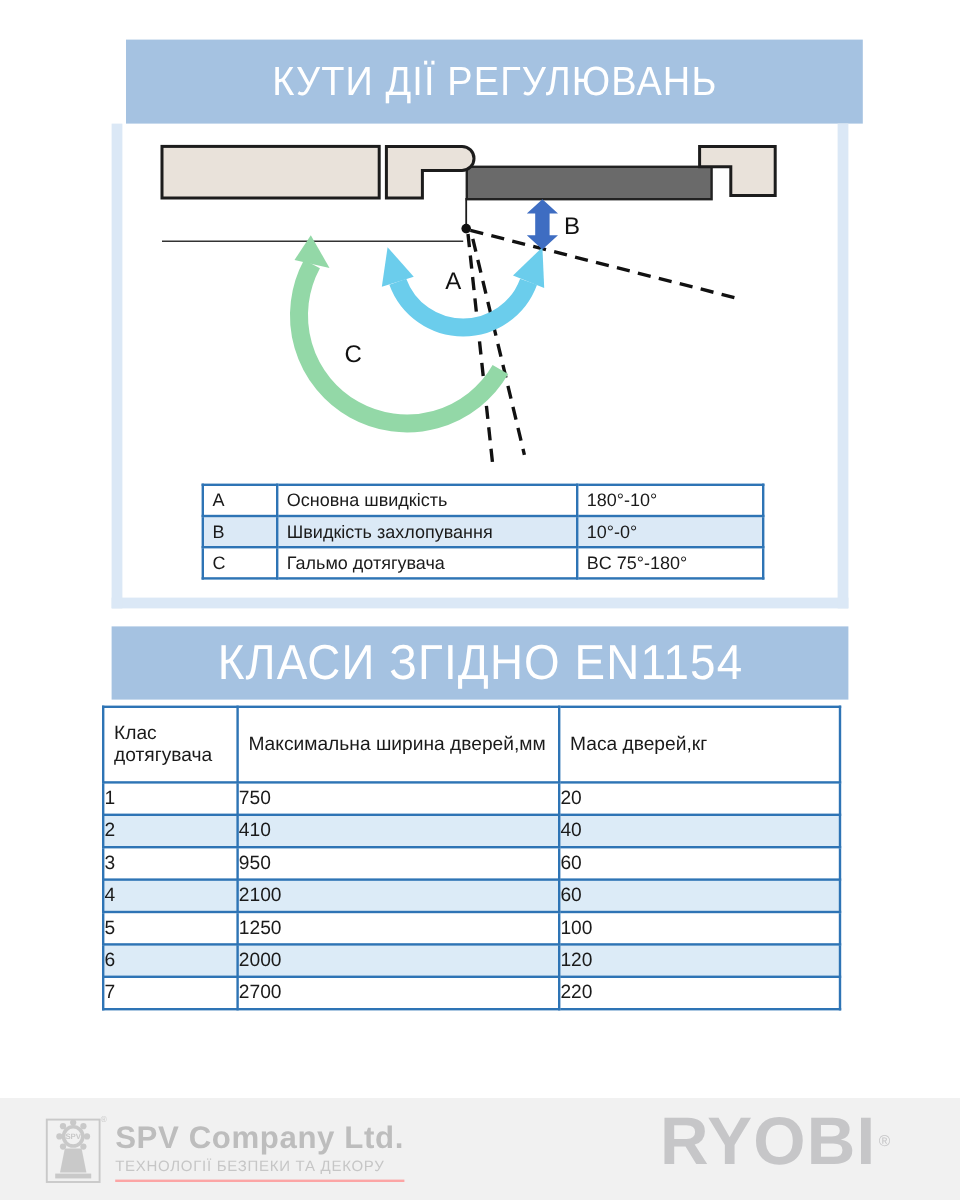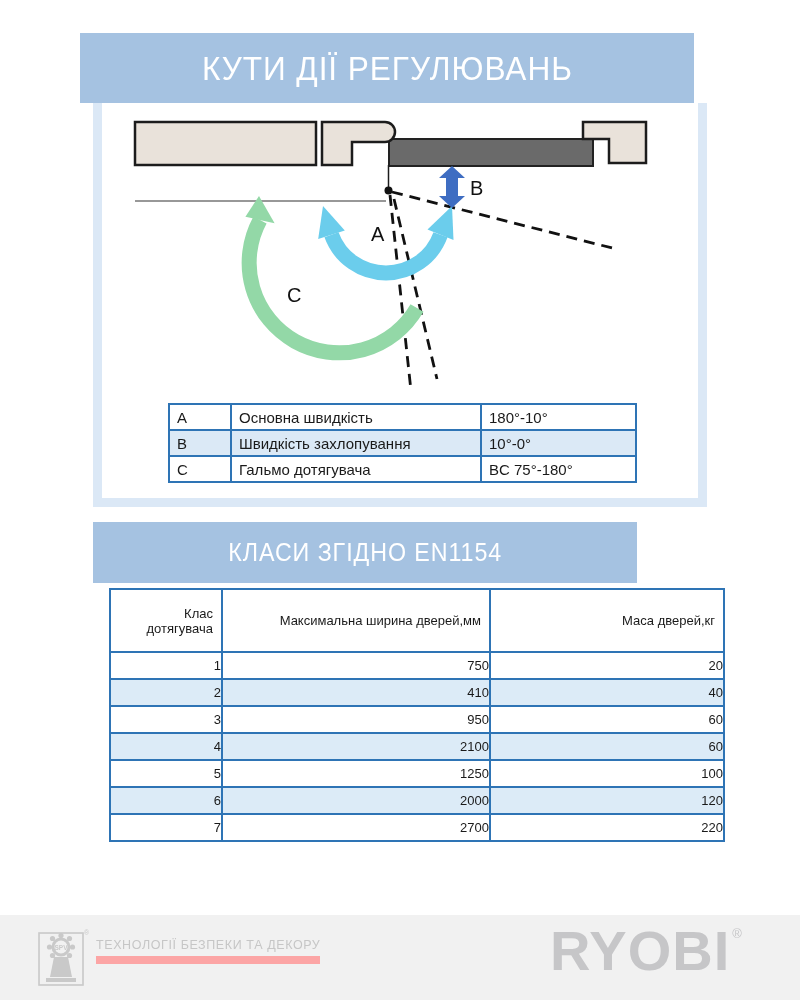--- a/index.html
+++ b/index.html
@@ -5,60 +5,60 @@
   html,body{margin:0;padding:0;}
   body{
     width:800px;height:1000px;position:relative;background:#ffffff;
     font-family:"Liberation Sans", sans-serif;color:#1a1a1a;overflow:hidden;
   }
   .banner{
     position:absolute;background:#a5c2e1;color:#ffffff;
     display:flex;align-items:center;justify-content:center;
   }
   .banner .t{transform:scaleX(.93);white-space:nowrap;letter-spacing:1px;}
-  .banner1{left:80px;top:33px;width:614px;height:70px;font-size:34px;}
-  .banner2{left:93px;top:522px;width:544px;height:61px;font-size:25px;}
+  .banner1{left:105px;top:33px;width:614px;height:70px;font-size:34px;}
+  .banner2{left:93px;top:522px;width:614px;height:61px;font-size:41px;}
 
   .panel-frame{
     position:absolute;left:93px;top:103px;width:614px;height:404px;
     border:9px solid #dbe8f6;border-top:none;box-sizing:border-box;
     pointer-events:none;z-index:5;
   }
   .diagram-svg{position:absolute;left:93px;top:103px;width:614px;height:404px;z-index:2;}
 
   table{border-collapse:collapse;}
   td,th{border:2px solid #2e74b5;}
 
   .legend-table{
     position:absolute;left:168px;top:403px;width:467px;z-index:6;
     font-size:15px;table-layout:fixed;
   }
   .legend-table td{height:24px;padding:0 0 0 7px;text-align:left;background:#fff;}
   .legend-table tr.alt td{background:#dbe9f6;}
   .legend-table col.c1{width:62px;} .legend-table col.c2{width:250px;} .legend-table col.c3{width:155px;}
 
   .class-table{
-    position:absolute;left:109px;top:588px;width:614px;z-index:6;
-    font-size:13px;table-layout:fixed;text-align:right;
+    position:absolute;left:85px;top:588px;width:614px;z-index:6;
+    font-size:16px;table-layout:fixed;text-align:left;
   }
   .class-table th{height:61px;font-weight:400;background:#fff;padding:0 8px;}
   .class-table td{height:25px;background:#fff;padding:0;}
   .class-table tr.alt td{background:#dcebf7;}
   .class-table col.k1{width:112px;} .class-table col.k2{width:268px;} .class-table col.k3{width:234px;}
 
   .footer-band{position:absolute;left:0;top:915px;width:800px;height:85px;background:#f1f1f1;}
   .spv{position:absolute;left:36px;top:927px;display:flex;align-items:flex-start;}
   .spv-text{margin-left:6px;margin-top:8px;}
   .spv-name{font-size:26px;font-weight:700;color:#bdbdbd;line-height:1.05;letter-spacing:.5px;}
   .spv-tagline{
     font-size:12.5px;color:#c6c6c6;letter-spacing:.6px;margin-top:3px;
-    border-bottom:8px solid #fca5a5;padding-bottom:4px;white-space:nowrap;
+    border-bottom:2px solid #fca5a5;padding-bottom:4px;white-space:nowrap;
   }
   .ryobi{
-    position:absolute;left:550px;top:926px;display:flex;align-items:flex-start;
+    position:absolute;left:550px;top:926px;display:flex;align-items:center;
     color:#c6c6c8;
   }
   .ryobi-name{font-size:56px;font-weight:700;letter-spacing:1px;line-height:.9;}
   .ryobi-reg{font-size:13px;margin-left:2px;margin-bottom:2px;}
 </style>
 </head>
 <body>
 
 <div class="banner banner1">
   <span class="t">КУТИ ДІЇ РЕГУЛЮВАНЬ</span>
@@ -195,20 +195,21 @@
         <circle cx="16.5" cy="28.5" r="2.6"></circle>
         <circle cx="13.5" cy="20" r="2.6"></circle>
       <circle cx="16.5" cy="11.5" r="2.6"></circle>
     </g>
     <circle cx="25" cy="20" r="6.5" fill="#f1f1f1"></circle>
     <text x="25" y="22.5" font-size="6.5" font-weight="bold" fill="#c9c9c9" text-anchor="middle">SPV</text>
     <path d="M18,30 L32,30 L36,50 L14,50 Z" fill="#c9c9c9"></path>
     <rect x="10" y="51" width="30" height="4" fill="#c9c9c9"></rect>
   </svg>
   <div class="spv-text">
+    <div class="spv-name">SPV Company Ltd.</div>
     <div class="spv-tagline">ТЕХНОЛОГІЇ БЕЗПЕКИ ТА ДЕКОРУ</div>
   </div>
 </div>
 
 <div class="ryobi">
   <span class="ryobi-name">RYOBI</span>
   <span class="ryobi-reg">®</span>
 </div>
 
 </body></html>

